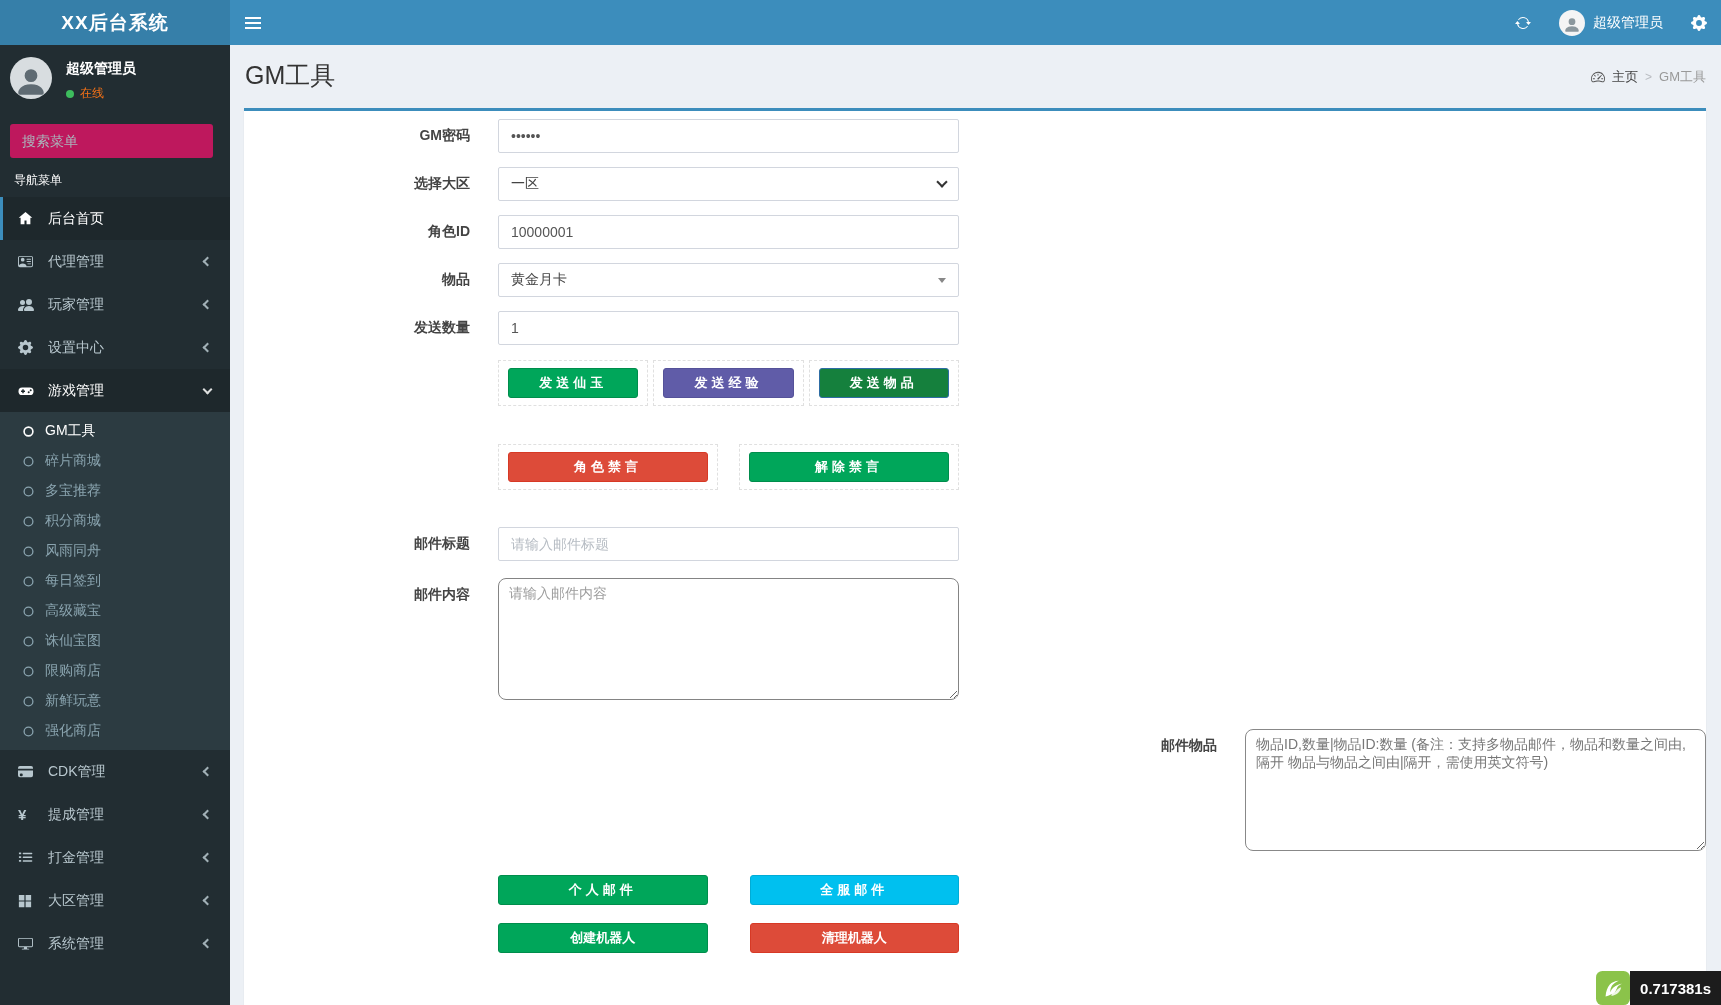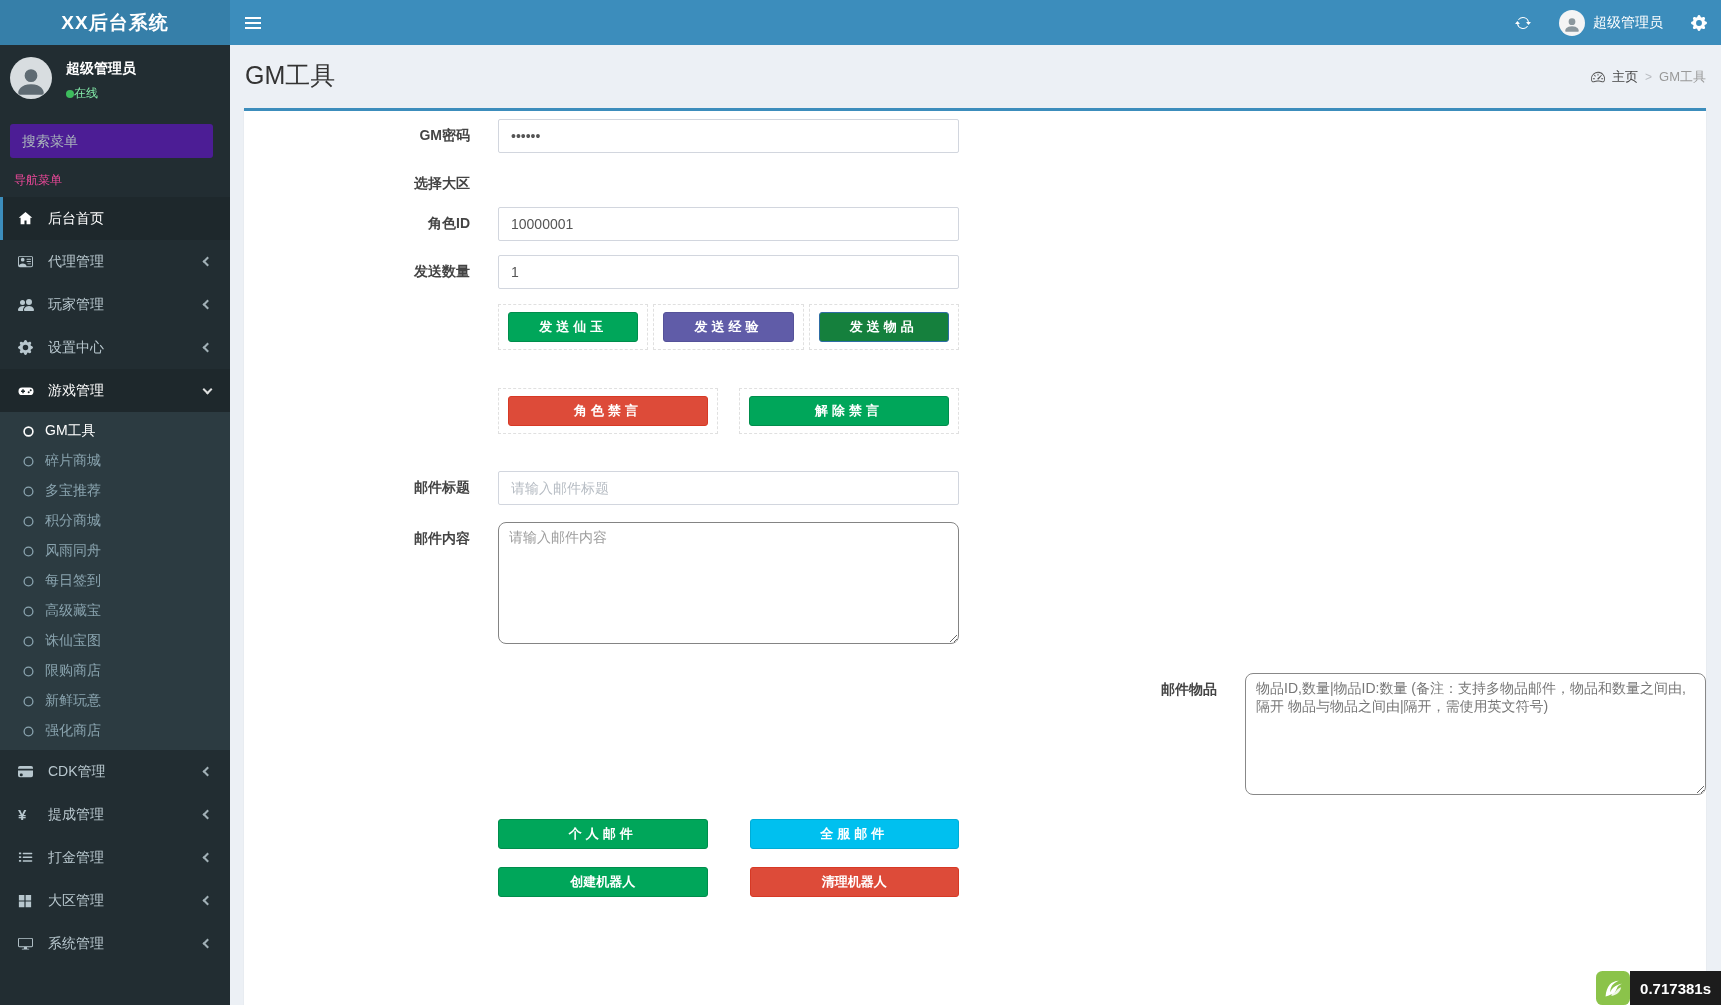--- a/index.html
+++ b/index.html
@@ -25,29 +25,29 @@
   
   .main-split { flex:1; display:flex; min-height:0; }
 
   
   .sidebar { width:230px; background:#222d32; color:#b8c7ce; flex:0 0 230px; }
   .user-panel { display:flex; padding:12px 10px; align-items:flex-start; gap:14px; }
   .user-avatar { width:42px; height:42px; border-radius:50%; background:#d8dde0; display:flex;
                  align-items:flex-end; justify-content:center; overflow:hidden; }
   .user-meta { padding-top:3px; }
   .user-name { color:#fff; font-size:14px; font-weight:bold; margin-bottom:7px; }
-  .user-status { font-size:12px; color:#86efac; display:flex; align-items:center; }
+  .user-status { font-size:12px; color:#f97316; display:flex; align-items:center; gap:6px; }
   .dot-online { width:8px; height:8px; border-radius:50%; background:#3dbd5d; display:inline-block; }
 
-  .side-search { margin:10px 17px 0 10px; display:flex; background:#4c1d95; border-radius:3px; overflow:hidden; }
+  .side-search { margin:10px 17px 0 10px; display:flex; background:#be185d; border-radius:3px; overflow:hidden; }
   .side-search input { flex:1; background:transparent; border:none; outline:none; padding:9px 12px;
                        color:#ccc; font-size:14px; font-family:inherit; }
   .side-search input::placeholder { color:#aab6bc; }
 
-  .nav-label { padding:14px 12px 8px 14px; font-size:12px; color:#ec4899; }
+  .nav-label { padding:14px 12px 8px 14px; font-size:12px; color:#ffffff; }
 
   .menu { list-style:none; }
   .menu-item { display:flex; align-items:center; padding:12px 16px 12px 15px; font-size:14px;
                cursor:pointer; border-left:3px solid transparent; height:43px; }
   .menu-item .micon { width:22px; margin-right:8px; display:flex; align-items:center; color:inherit; }
   .menu-item .micon svg { display:block; }
   .menu-item.active { background:#1e282c; border-left-color:#3c8dbc; color:#fff; }
   .menu-item.open { background:#1e282c; color:#fff; }
   .menu-label { flex:1; }
   .chev { display:inline-block; width:7px; height:7px; border-style:solid; border-color:currentColor;
@@ -390,29 +390,44 @@
 
         <div class="frow">
           <label class="flabel">GM密码</label>
           <div class="fctrl">
             <input class="tinput" type="text" value="••••••" style="">
           </div>
         </div>
 
         <div class="frow">
           <label class="flabel">选择大区</label>
+          <div class="fctrl">
+            <div class="select-box">
+              <span class="sel-text">一区</span>
+              <span class="chev-sel"></span>
+            </div>
+          </div>
         </div>
 
         <div class="frow">
           <label class="flabel">角色ID</label>
           <div class="fctrl">
             <input class="tinput" type="text" value="10000001" style="">
           </div>
         </div>
 
+        <div class="frow">
+          <label class="flabel">物品</label>
+          <div class="fctrl">
+            <div class="select-box">
+              <span class="sel-text">黄金月卡</span>
+              <span class="tri-down"></span>
+            </div>
+          </div>
+        </div>
 
         <div class="frow">
           <label class="flabel">发送数量</label>
           <div class="fctrl">
             <input class="tinput" type="text" value="1" style="">
           </div>
         </div>
 
         <div class="btn-row row-send">
           <div class="btn-cell">

